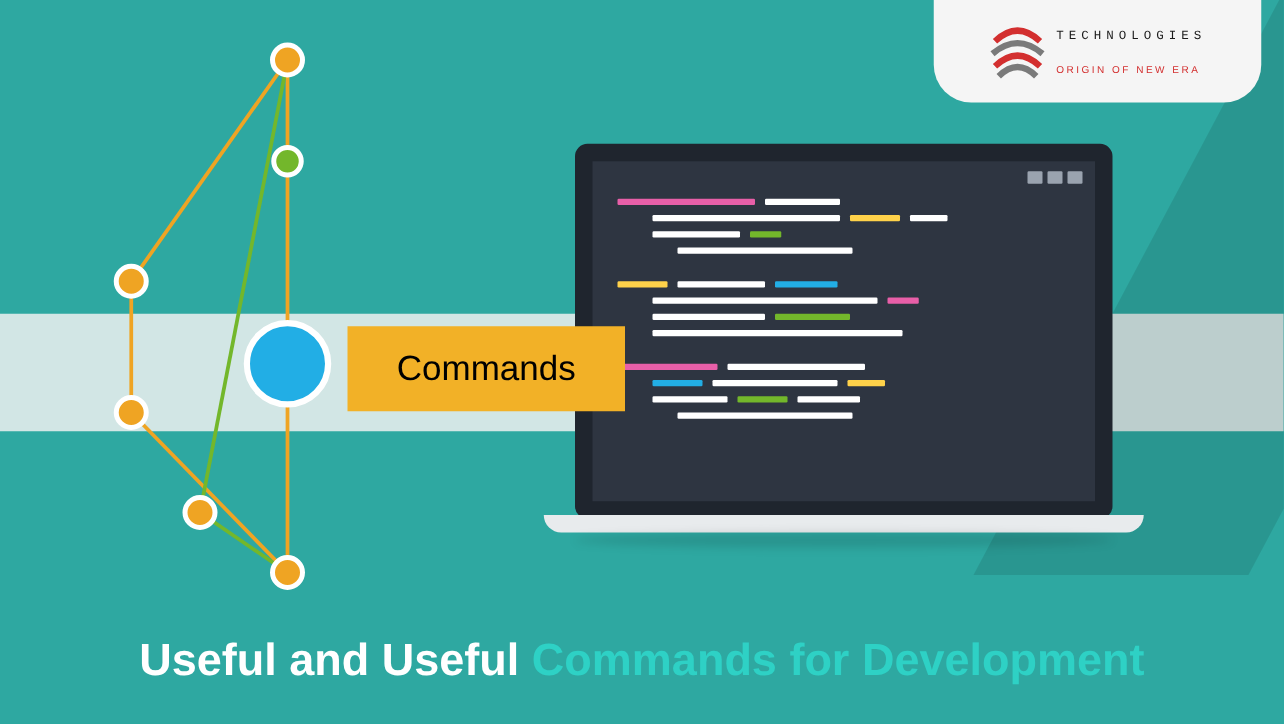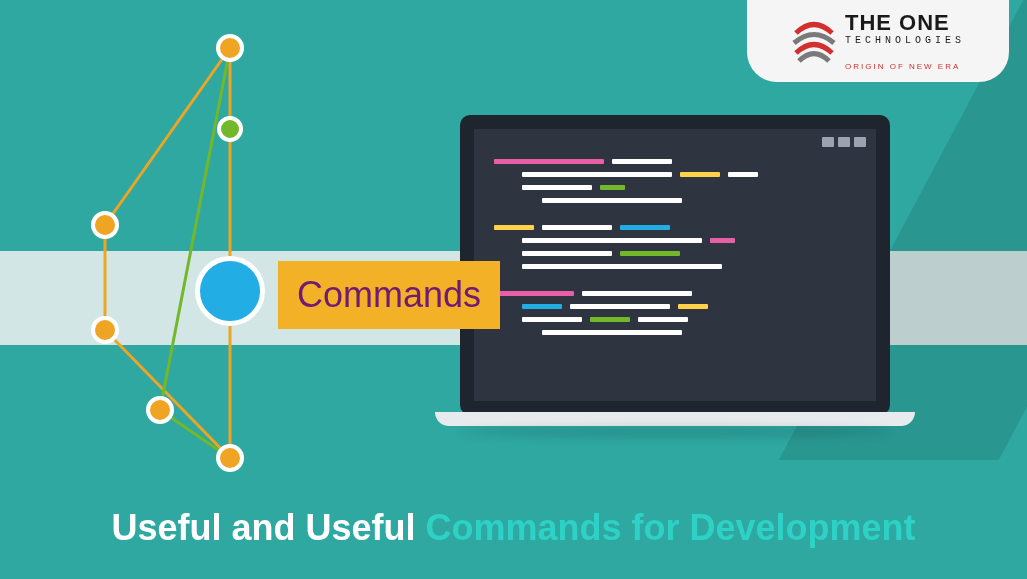--- a/index.html
+++ b/index.html
@@ -93,22 +93,22 @@
   .node { position:absolute; border-radius:50%; border:4px solid #fff; }
   .node.orange { background:#efa423; width:28px; height:28px; }
   .node.green { background:#73b72b; width:26px; height:26px; }
   .node.blue-big { background:#22aee5; width:70px; height:70px; border-width:5px;}
   
   .commands-label {
     position:absolute;
     left: 278px; top: 261px;
     width: 222px; height: 68px;
     background: #f2b127;
-    color: #701a75;
-    font-size: 36px;
+    color: #000000;
+    font-size: 28px;
     display:flex; align-items:center; justify-content:center;
     z-index: 5;
   }
   
   .headline {
     position:absolute;
     left:0; right:0;
     bottom: 30px;
     text-align:center;
     font-size: 36px;
@@ -138,21 +138,20 @@
 
 <div class="logo-card">
   <svg class="logo-mark" viewBox="0 0 46 46">
     <circle cx="23" cy="23" r="21" fill="none"></circle>
     <path d="M5 15 Q23 -2 41 15" stroke="#d32f2f" stroke-width="5" fill="none"></path>
     <path d="M3 25 Q23 8 43 25" stroke="#7a7a7a" stroke-width="5" fill="none"></path>
     <path d="M5 35 Q23 18 41 35" stroke="#d32f2f" stroke-width="5" fill="none"></path>
     <path d="M8 43 Q23 28 38 43" stroke="#7a7a7a" stroke-width="5" fill="none"></path>
   </svg>
   <div class="logo-text">
-    <span class="logo-title">THE ONE</span>
     <span class="logo-sub1">TECHNOLOGIES</span>
     <span class="logo-sub2">ORIGIN OF NEW ERA</span>
   </div>
 </div>
 
 <div class="laptop">
   <div class="laptop-screen">
     <div class="win-controls">
       <span></span>
       <span></span>

